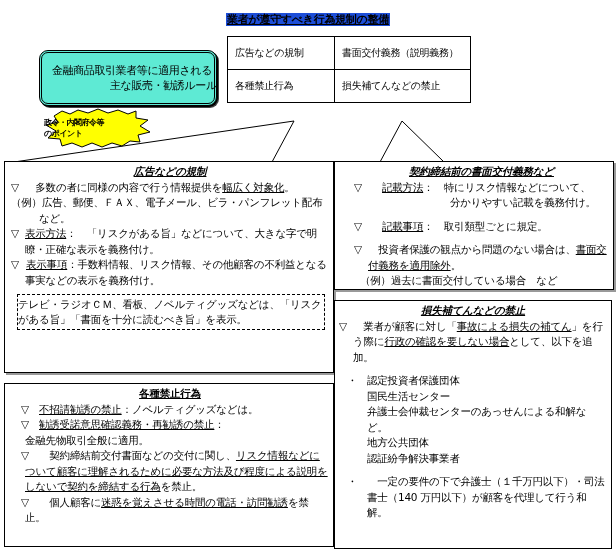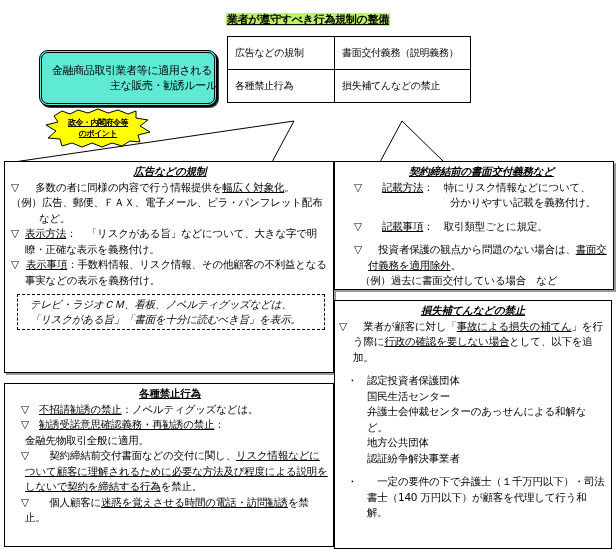--- a/index.html
+++ b/index.html
@@ -1,46 +1,46 @@
 <!DOCTYPE html>
 <html><head>
   <meta charset="utf-8">
   <style>
     html, body { margin:0; padding:0; background:#ffffff; }
     body { width:616px; height:549px; position:relative; overflow:hidden;
            font-family:"DejaVu Sans", "Liberation Sans", sans-serif; color:#000; }
     .abs { position:absolute; }
     .title { left:0; width:616px; top:8px; text-align:center; }
-    .title span { background:#bef264; font-weight:bold; font-size:11px; text-decoration:underline;
+    .title span { background:#1d4ed8; font-weight:bold; font-size:11px; text-decoration:underline;
                   padding:0 1px; letter-spacing:-0.3px; }
     .rulebox { left:39px; top:50px; width:172px; height:50px; border:3px double #000;
                border-radius:9px; box-shadow:1px 1px 0 #000, 2px 2px 0 #444; background:#5eead4;
                font-size:11px; line-height:15px; }
     .rulebox .l1 { position:absolute; left:10px; top:10px; white-space:nowrap; letter-spacing:-0.4px;}
     .rulebox .l2 { position:absolute; left:68px; top:25px; white-space:nowrap; letter-spacing:-0.4px;}
     table.cats { left:227px; top:36px; border-collapse:collapse; font-size:10px; letter-spacing:-0.3px; }
     table.cats td { border:1px solid #000; height:32px; padding:0 0 0 7px; vertical-align:middle; }
     table.cats td.c1 { width:99px; } table.cats td.c2 { width:128px; }
     .burst { left:44px; top:108px; width:108px; height:40px; }
     .burst svg { position:absolute; left:0; top:0; }
-    .burst .txt { position:absolute; left:0; top:9px; width:108px; text-align:center; font-size:8px;
-                  line-height:11px; font-weight:bold; letter-spacing:-0.5px;text-decoration:underline; }
+    .burst .txt { position:absolute; left:0; top:9px; width:108px; text-align:left; font-size:8px;
+                  line-height:11px; font-weight:bold; letter-spacing:-0.5px; }
     .callout-svg { left:0; top:0; }
     .panel { border:1px solid #000; background:#fff; font-size:10.5px; line-height:15.5px;
              letter-spacing:-0.2px; box-shadow:2px 2px 0 #999; box-sizing:border-box; }
     .panel .hd { text-align:center; font-weight:bold; text-decoration:underline; font-style:italic; }
     .panel .hd.n { font-style:normal; }
     .row { position:relative; }
     .mk { position:absolute; left:0; }
     .u { text-decoration:underline; }
     .p1 { left:4px; top:161px; width:330px; height:212px; padding:2px 4px 0 6px; }
     .p2 { left:334px; top:161px; width:280px; height:129px; padding:2px 4px 0 19px; }
     .p3 { left:334px; top:300px; width:278px; height:249px; padding:2px 4px 0 4px; box-shadow:none; }
     .p4 { left:4px; top:383px; width:330px; height:164px; padding:2px 4px 0 6px; box-shadow:none; }
-    .dashed { border:1px dashed #000; margin:6px 4px 0 6px; padding:2px 12px; line-height:15px;font-style:italic; }
+    .dashed { border:1px dashed #000; margin:6px 4px 0 6px; padding:2px 0; line-height:15px; }
     .ind1 { padding-left:14px; }
     .ind2 { padding-left:28px; }
     .gap { height:8px; }
   </style>
 </head>
 <body>
 
 <div class="abs title">
   <span>業者が遵守すべき行為規制の整備</span>
 </div>

